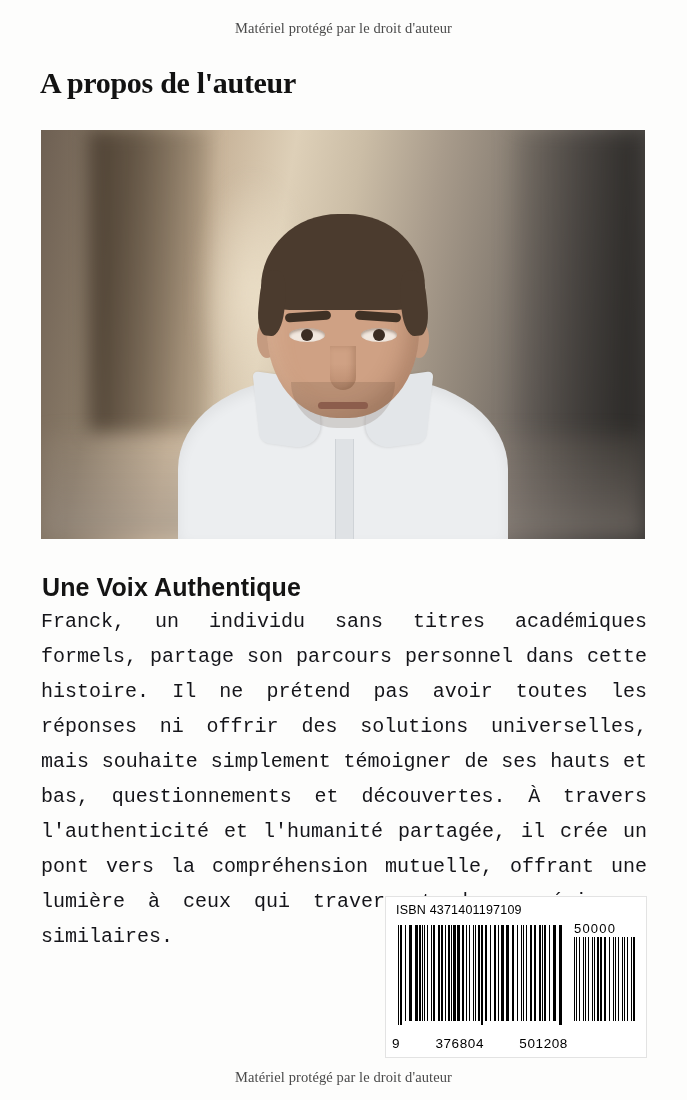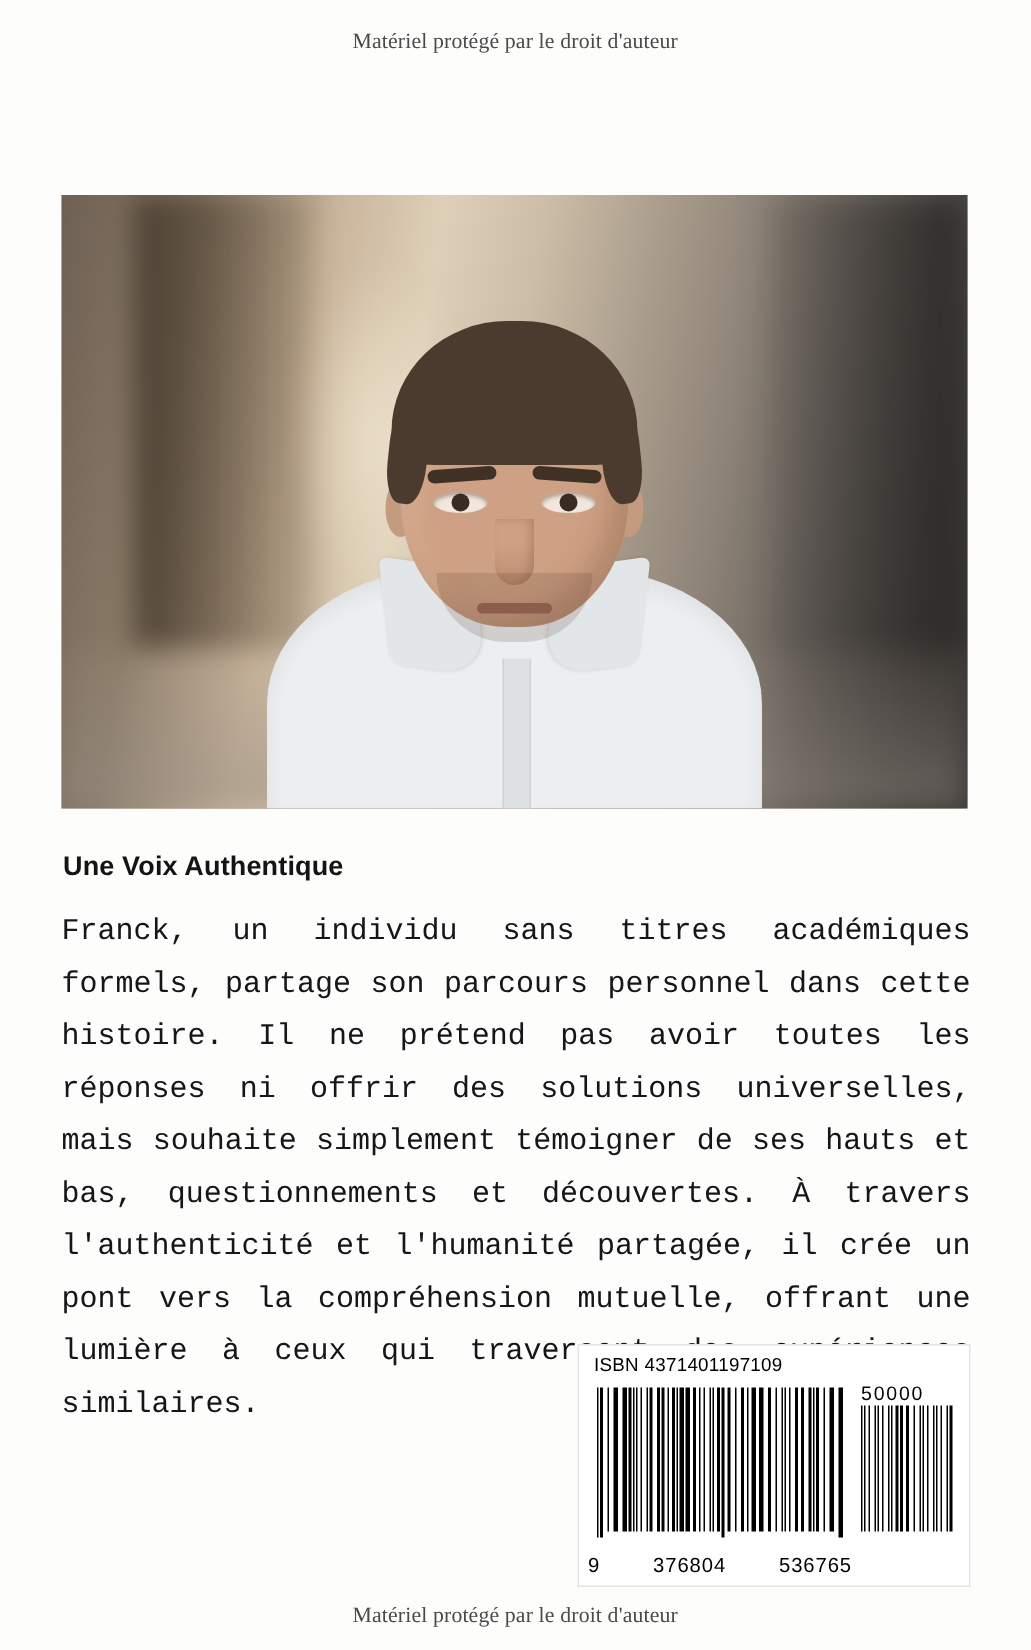--- a/index.html
+++ b/index.html
@@ -275,21 +275,21 @@
     background: rgba(90,66,50,0.18);
     border-radius: 0 0 50px 50px;
   }
 
   .section-heading {
     position: absolute;
     top: 552px;
     left: 42px;
     font-family: "Liberation Sans", sans-serif;
     font-weight: bold;
-    font-size: 18px;
+    font-size: 25px;
     letter-spacing: 0.1px;
     color: #141414;
   }
 
   .body-text {
     position: absolute;
     top: 584px;
     left: 41px;
     width: 606px;
     font-family: Liberation Mono, monospace;
@@ -360,20 +360,21 @@
     height: 100%;
   }
 </style>
 </head>
 <body>
 
 <div class="page">
 
   <div class="watermark-top">Matériel protégé par le droit d'auteur</div>
 
+  <h1 class="title">A propos de l'auteur</h1>
 
   <div class="photo">
     <div class="bg"></div>
     <div class="bg-door"></div>
     <div class="bg-lightL"></div>
     <div class="bg-wallR"></div>
     <div class="bg-floor"></div>
 
     <div class="person">
       <div class="torso"></div>
@@ -472,18 +473,18 @@
         <span class="bar" style="left: 44px; width: 1px;"></span>
         <span class="bar" style="left: 48px; width: 1px;"></span>
         <span class="bar" style="left: 50px; width: 1px;"></span>
         <span class="bar" style="left: 53px; width: 1px;"></span>
         <span class="bar" style="left: 57px; width: 1px;"></span>
         <span class="bar" style="left: 59px; width: 2px;"></span>
       </div>
     <div class="digits">
       <span>9</span>
       <span>376804</span>
-      <span>536765</span>
+      <span>501208</span>
     </div>
   </div>
 
   <div class="watermark-bottom">Matériel protégé par le droit d'auteur</div>
 </div>
 
 </body></html>

